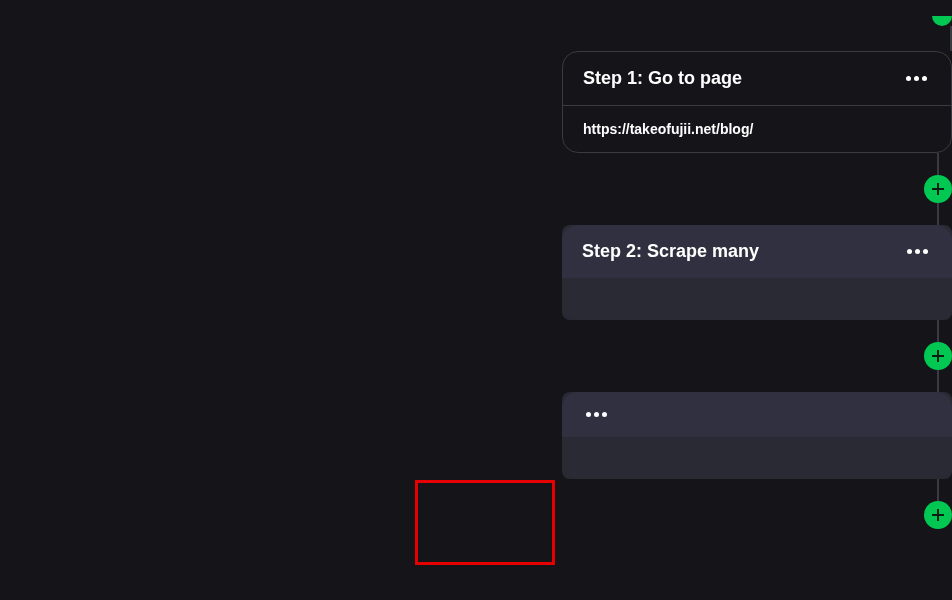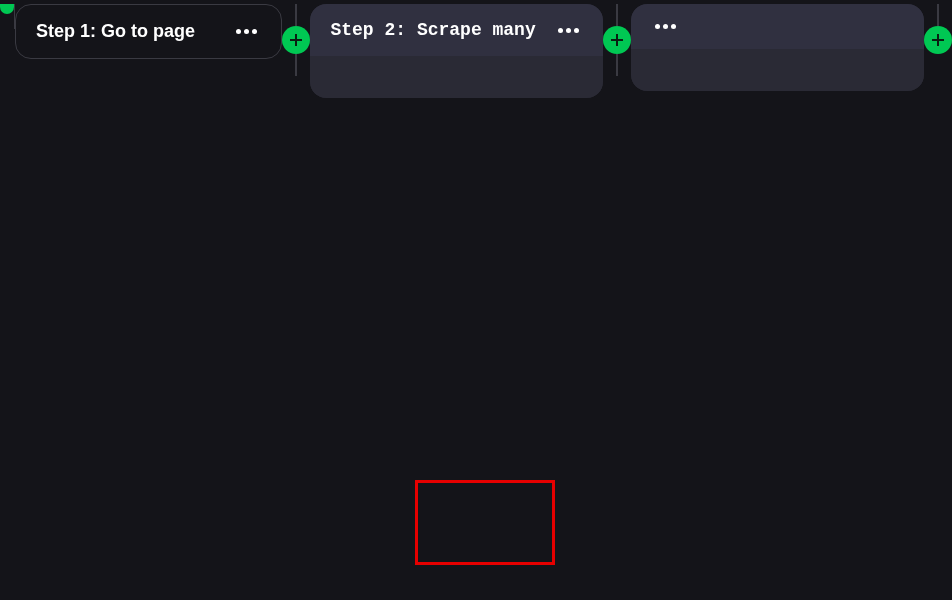--- a/index.html
+++ b/index.html
@@ -10,23 +10,23 @@
     body {
       background-color: #141419;
       width: 952px;
       height: 600px;
       font-family: -apple-system, BlinkMacSystemFont, 'Segoe UI', Arial, sans-serif;
       overflow: hidden;
       position: relative;
     }
     .workflow-container {
       display: flex;
-      flex-direction: row;
-      align-items: flex-start;
-      padding-top: 4px;
+      flex-direction: column;
+      align-items: flex-end;
+      padding-top: 16px;
     }
     .start-node {
       width: 20px;
       height: 10px;
       background-color: #00c853;
       border-radius: 0 0 10px 10px;
       margin-bottom: 0;
     }
     .connector-line-top {
       width: 2px;
@@ -73,25 +73,24 @@
     .step-body {
       padding: 14px 20px;
       border-top: 1px solid #3a3a42;
     }
     .url-text {
       color: #ffffff;
       font-size: 14px;
       font-weight: 600;
     }
     .step-card-2 {
-      width: 428px;
-      border-radius: 16px;
+      width: 390px;
+      border-radius: 8px;
       overflow: hidden;
       background-color: #2a2a35;
-      font-family: Liberation Mono, monospace;
     }
     .step-card-2 .step-header {
       background-color: #303040;
       border-radius: 16px 16px 0 0;
     }
     .step-card-2 .step-body-empty {
       height: 42px;
       background-color: #2a2a35;
       border-radius: 0 0 16px 16px;
     }
@@ -151,20 +150,23 @@
 
   <div class="step-card outlined">
     <div class="step-header">
       <span class="step-title">Step 1: Go to page</span>
       <button class="more-btn">
         <span class="more-dot"></span>
         <span class="more-dot"></span>
         <span class="more-dot"></span>
       </button>
     </div>
+    <div class="step-body">
+      <span class="url-text">https://takeofujii.net/blog/</span>
+    </div>
   </div>
 
   <div class="connector-section">
     <div class="connector-short"></div>
     <button class="add-btn"></button>
     <div class="connector-short"></div>
   </div>
 
   <div class="step-card-2">
     <div class="step-header">

